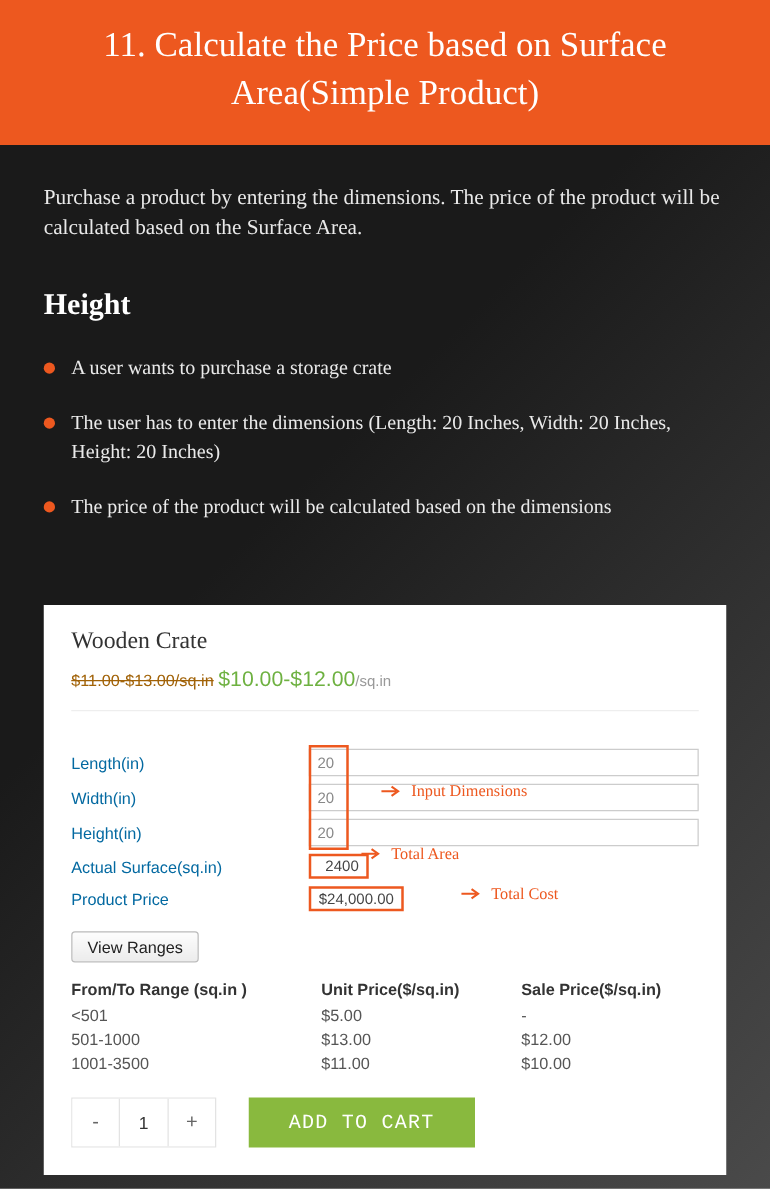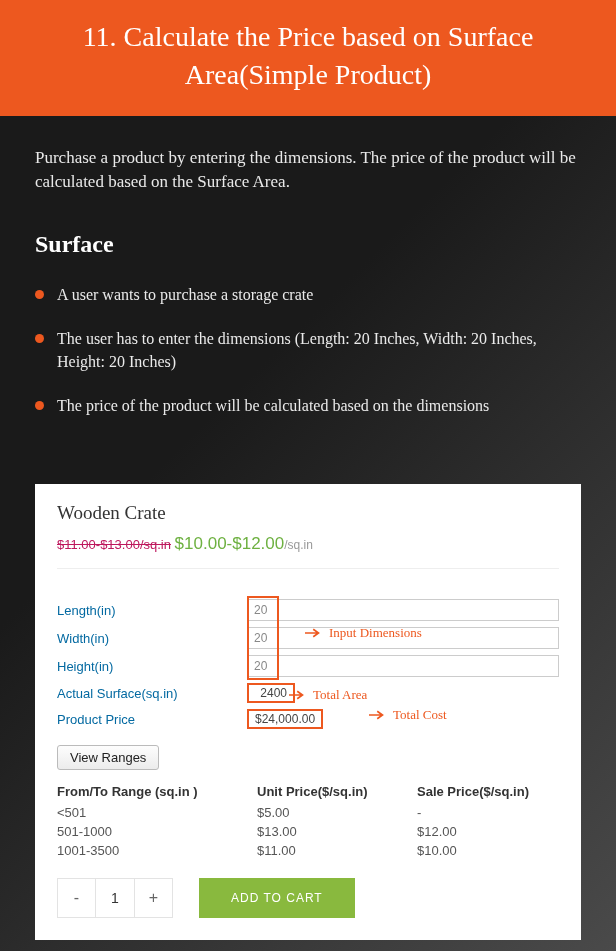--- a/index.html
+++ b/index.html
@@ -64,21 +64,21 @@
     color: #333;
     margin-bottom: 10px;
   }
   .price-line {
     font-size: 13px;
     color: #888;
     padding-bottom: 14px;
     border-bottom: 1px solid #eee;
     margin-bottom: 30px;
   }
-  .price-line .strike { text-decoration: line-through; color: #be185d; }
+  .price-line .strike { text-decoration: line-through; color: #a16207; }
   .price-line .green { color: #6eb141; font-size: 17px; font-weight: 500; }
   .price-line .unit { color: #999; font-size: 12px; }
   .form-row {
     display: flex;
     align-items: center;
     margin-bottom: 6px;
     position: relative;
   }
   .form-row .lab {
     width: 190px;
@@ -162,35 +162,36 @@
     border: none;
     text-align: center;
     font-size: 14px;
     color: #333;
   }
   .addcart {
     background: #89b93e;
     color: #fff;
     border: none;
     padding: 0 32px;
-    font-size: 12px;
+    font-size: 16px;
     letter-spacing: 1px;
     cursor: pointer;
+    font-family: Liberation Mono, monospace;
   }
 </style>
 </head>
 <body>
 
 <div class="header">
   <span>11. Calculate the Price based on Surface Area(Simple Product)</span>
 </div>
 
 <div class="content">
   <p class="intro">Purchase a product by entering the dimensions. The price of the product will be calculated based on the Surface Area.</p>
-  <h2 class="example-h">Surface</h2>
+  <h2 class="example-h">Height</h2>
   <ul class="bullets">
     <li>A user wants to purchase a storage crate</li>
     <li>The user has to enter the dimensions (Length: 20 Inches, Width: 20 Inches, Height: 20 Inches)</li>
     <li>The price of the product will be calculated based on the dimensions</li>
   </ul>
 </div>
 
 <div class="panel">
   <div class="prod-title">Wooden Crate</div>
   <div class="price-line">
@@ -221,21 +222,21 @@
       <span class="lab">Product Price</span>
       <span class="ro">$24,000.00</span>
     </div>
 
     <div class="annot" style="left:248px; top:26px;">
       <svg viewBox="0 0 24 12">
           <path d="M0 6 H16 M11 1 L18 6 L11 11" stroke="#ed581f" stroke-width="2.2" fill="none"></path>
         </svg>
       <span>Input Dimensions</span>
     </div>
-    <div class="annot" style="left:232px; top:88px;">
+    <div class="annot" style="left:232px; top:76px;">
       <svg viewBox="0 0 24 12">
           <path d="M0 6 H16 M11 1 L18 6 L11 11" stroke="#ed581f" stroke-width="2.2" fill="none"></path>
         </svg>
       <span>Total Area</span>
     </div>
     <div class="annot" style="left:264px; top:108px;padding-left:48px;">
       <svg viewBox="0 0 24 12">
           <path d="M0 6 H16 M11 1 L18 6 L11 11" stroke="#ed581f" stroke-width="2.2" fill="none"></path>
         </svg>
       <span>Total Cost</span>

